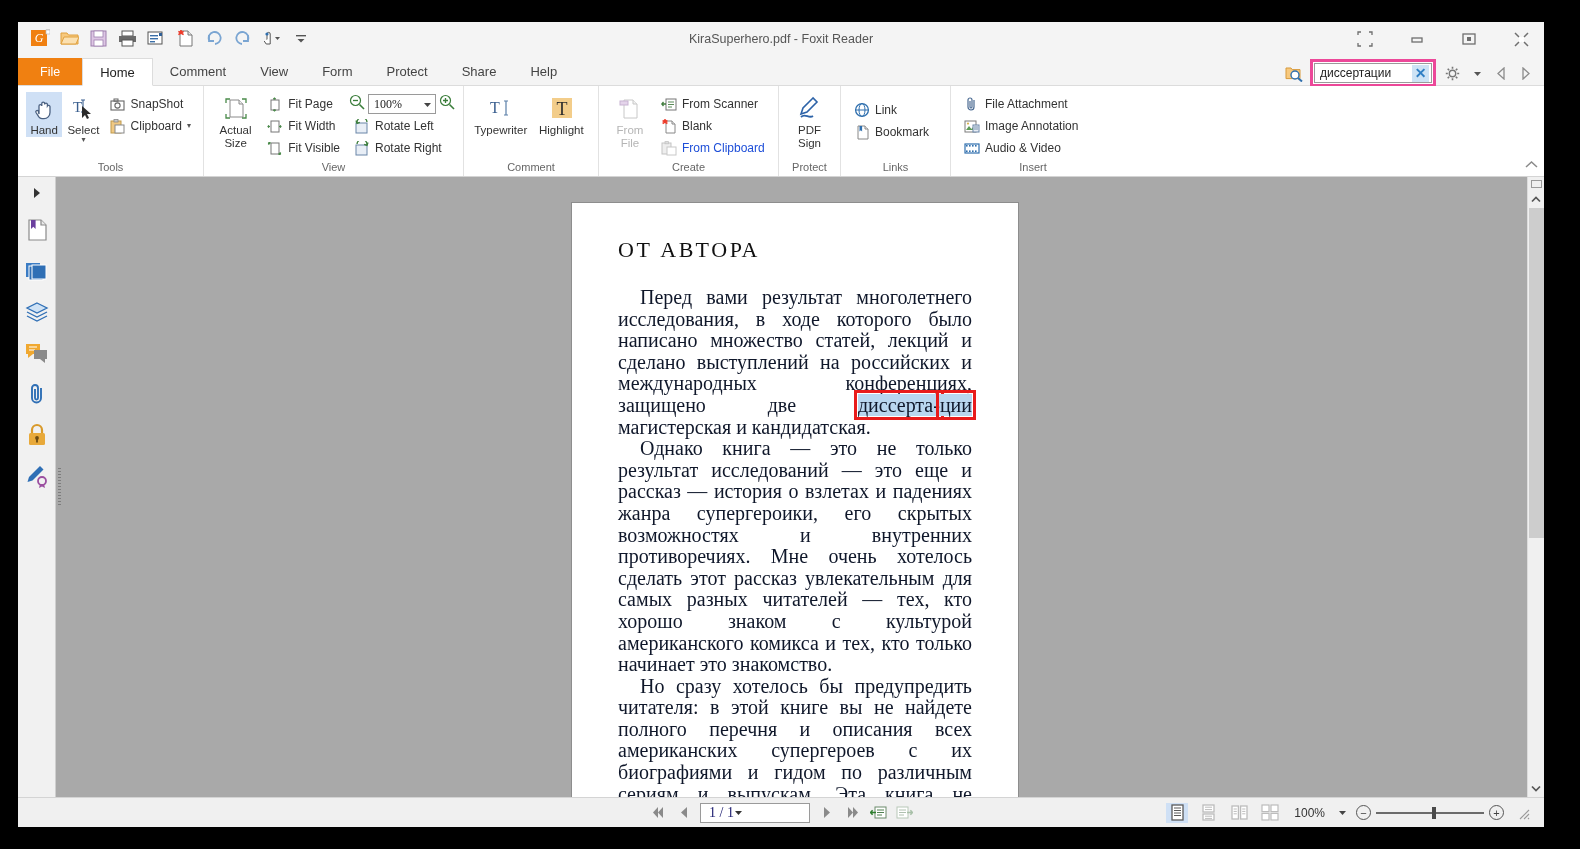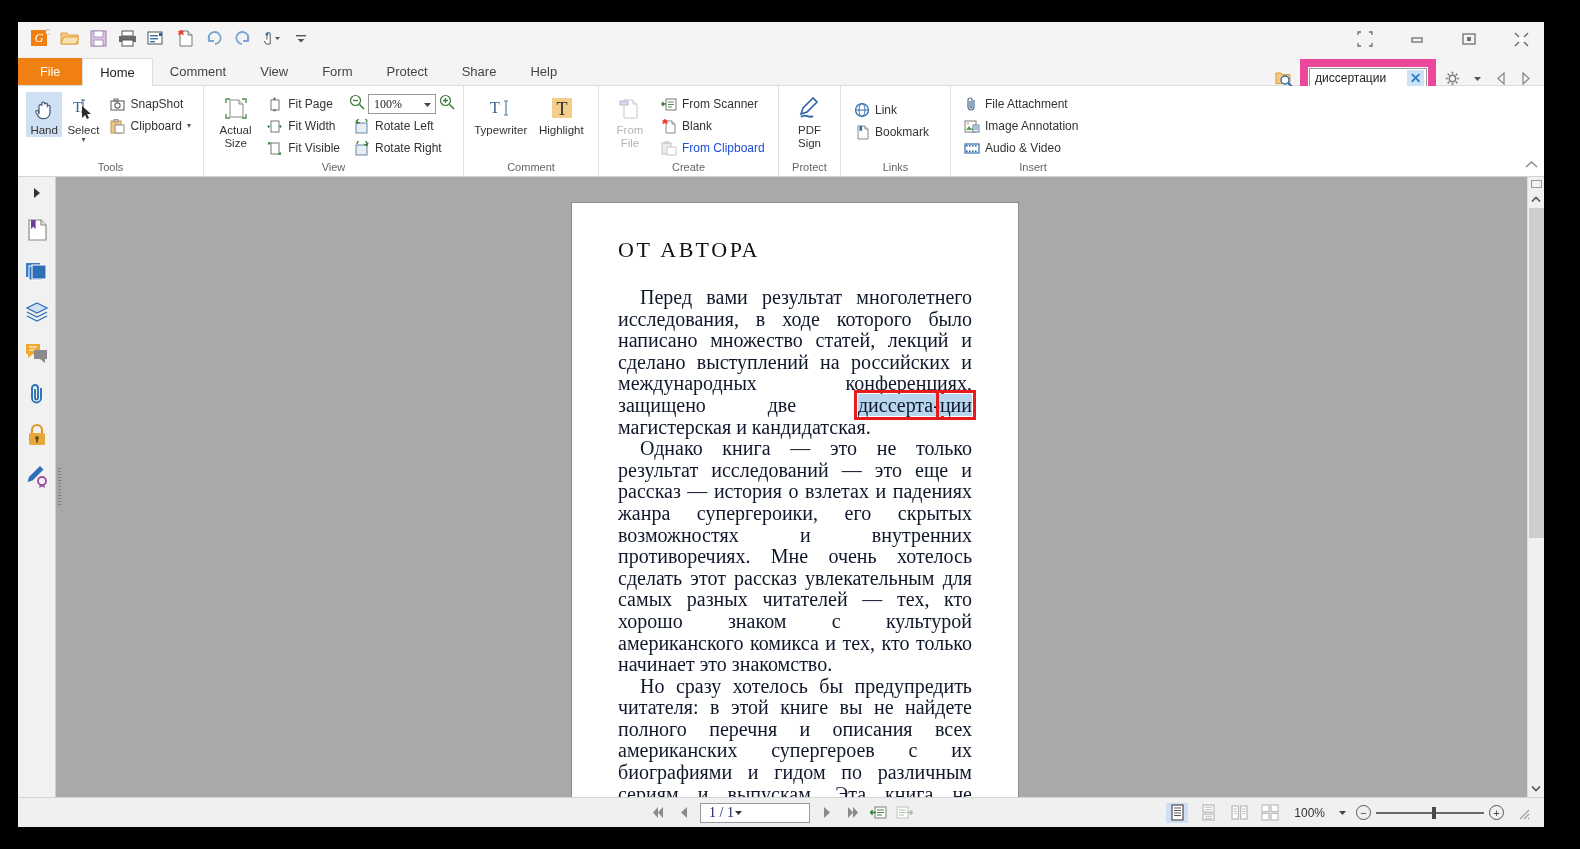--- a/index.html
+++ b/index.html
@@ -71,21 +71,21 @@
     color: #222;
     margin-bottom: -1px;
     z-index: 3;
   }
   .search-wrap {
     position: absolute; right: 10px; top: 1px;
     display: flex; align-items: center; gap: 6px;
   }
   .search-icon-btn { width: 20px; height: 20px; display:flex; align-items:center; justify-content:center;}
   .search-redbox {
-    border: 8px solid #ec4899;
+    border: 3px solid #ec4899;
     padding: 1px;
     background: #fff;
   }
   .search-field {
     width: 118px; height: 20px;
     border: 1px solid #9a9a9a;
     background: #fff;
     display: flex; align-items: center;
     padding: 0 2px 0 5px;
   }
@@ -336,20 +336,21 @@
             <path d="M13 7 l5 0 l-2.5 3z" fill="#555"></path>
           </svg>
       </div>
       <div class="qat-btn">
         <svg width="12" height="12" viewBox="0 0 12 12">
             <rect x="1" y="3" width="10" height="1.4" fill="#555"></rect>
             <path d="M2.5 7 l3.5 3.5 L9.5 7z" fill="#555"></path>
           </svg>
       </div>
     </div>
+    <div class="win-title">KiraSuperhero.pdf - Foxit Reader</div>
     <div class="win-ctrls">
       <div class="wb">
         <svg width="16" height="16" viewBox="0 0 16 16" stroke="#6f6f6f" fill="none" stroke-width="1.3">
           <path d="M1 4 V1 H4M12 1 H15 V4M15 12 V15 H12M4 15 H1 V12"></path>
         </svg>
       </div>
       <div class="wb">
         <svg width="16" height="16" viewBox="0 0 16 16">
             <rect x="3" y="7" width="10" height="4" fill="none" stroke="#6f6f6f" stroke-width="1.3"></rect>
           </svg>

